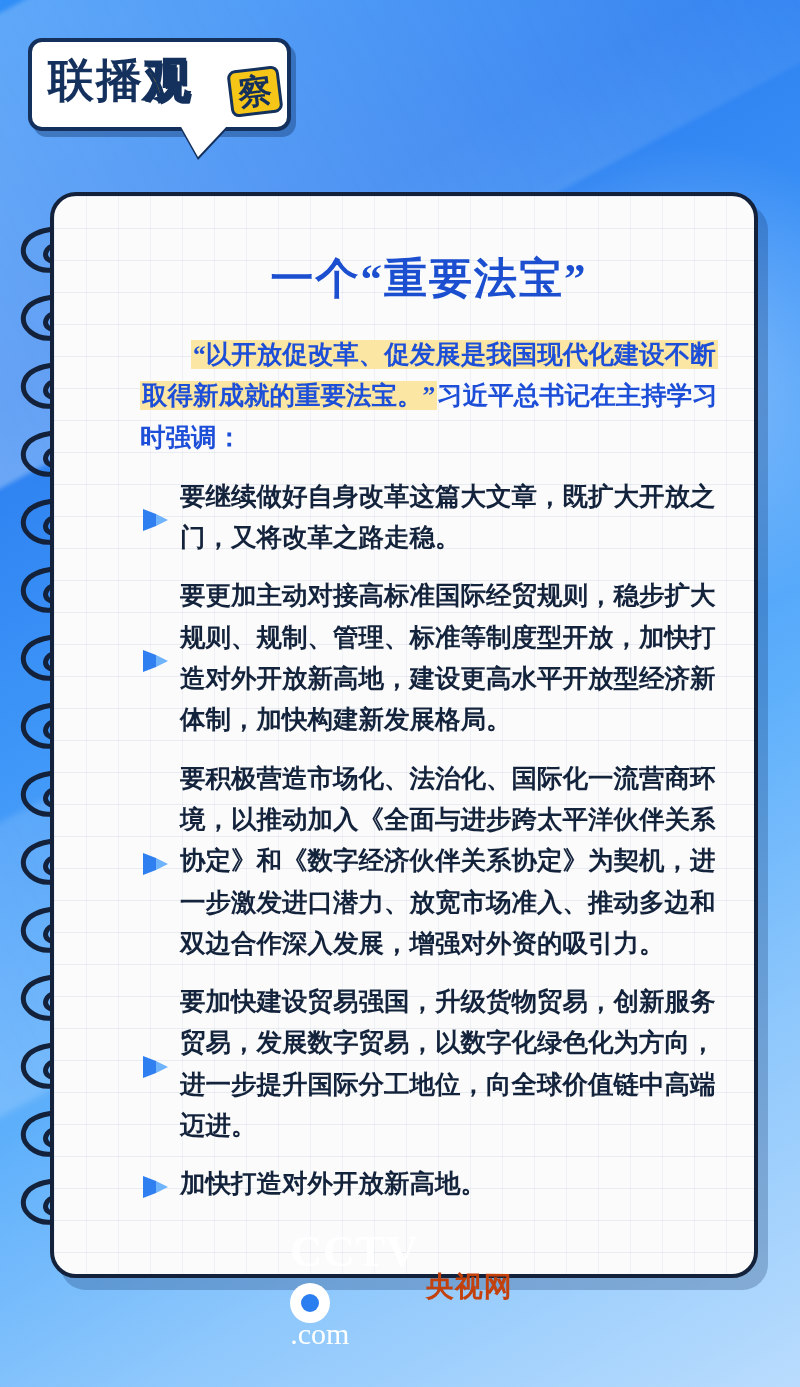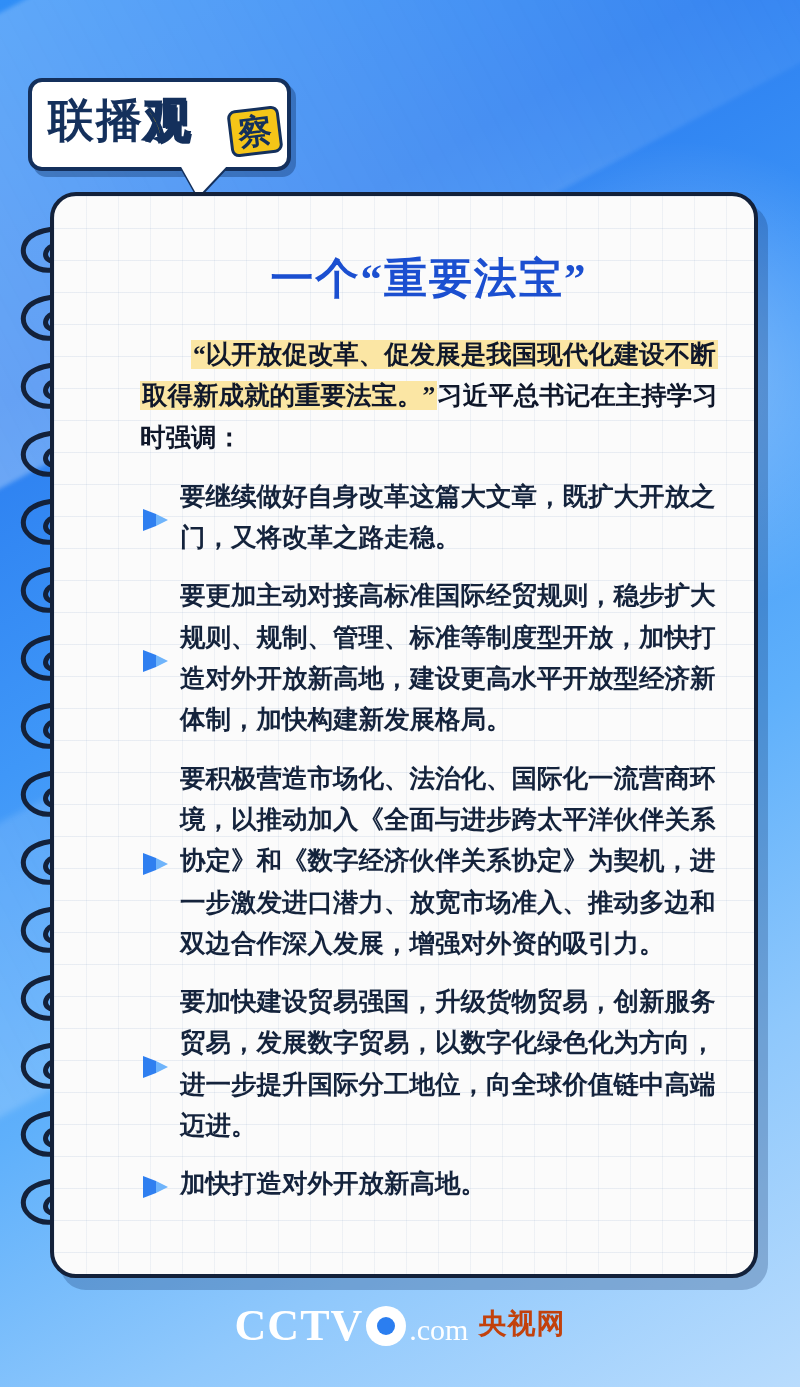--- a/index.html
+++ b/index.html
@@ -45,21 +45,20 @@
     background: radial-gradient(circle, rgba(255,255,255,0.35), rgba(255,255,255,0) 65%);
   }
 
   
   .logo-wrap {
     position: absolute;
     left: 28px;
     top: 38px;
     width: 280px;
     height: 130px;
-    margin-top: 40px;
   }
   .logo-bubble {
     position: relative;
     width: 255px;
     height: 85px;
     background: #ffffff;
     border: 4px solid #14305c;
     border-radius: 14px;
     box-shadow: 5px 6px 0 rgba(10,40,90,0.35);
   }
@@ -137,21 +136,21 @@
     font-size: 43px;
     font-weight: bold;
     color: #1b4fd0;
     letter-spacing: 2px;
     margin: 18px 0 26px 0;
     font-family: "Liberation Serif", serif;
   }
   .lead {
     font-size: 25.5px;
     line-height: 1.62;
-    color: #0f172a;
+    color: #1d4ed8;
     text-indent: 2em;
     margin-bottom: 18px;
     font-family: "Liberation Serif", serif;
     font-weight: bold;
   }
   .lead .mark {
     background: #fbe6a4;
     padding: 0 2px;
     box-decoration-break: clone;
     -webkit-box-decoration-break: clone;
@@ -205,20 +204,21 @@
     gap: 10px;
   }
   .cctv-text {
     font-size: 44px;
     font-weight: bold;
     color: #ffffff;
     letter-spacing: 1px;
     font-family: "Liberation Serif", serif;
     display: flex;
     align-items: baseline;
+    flex-direction: column;
   }
   .cctv-com {
     font-size: 30px;
     font-weight: normal;
     letter-spacing: 0px;
   }
   .cctv-eye {
     display: inline-block;
     width: 40px;
     height: 40px;

